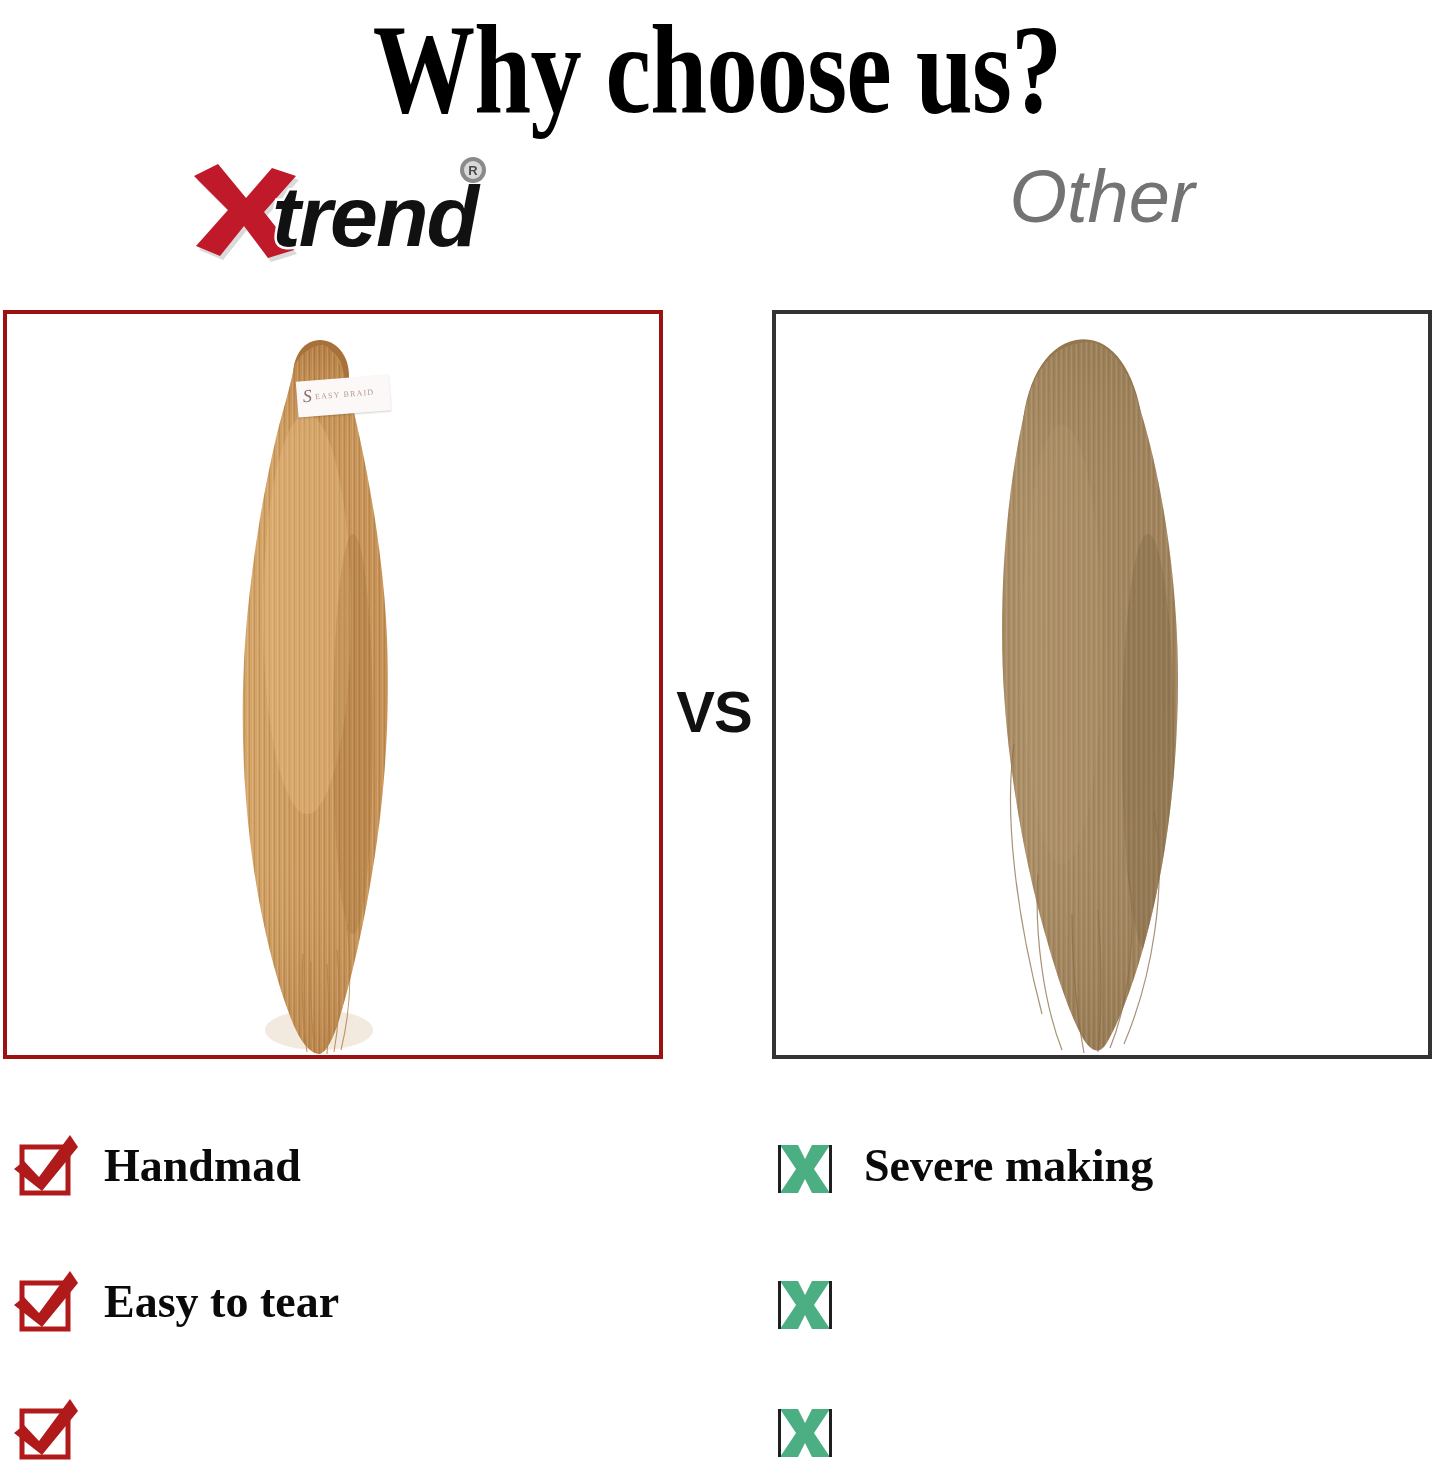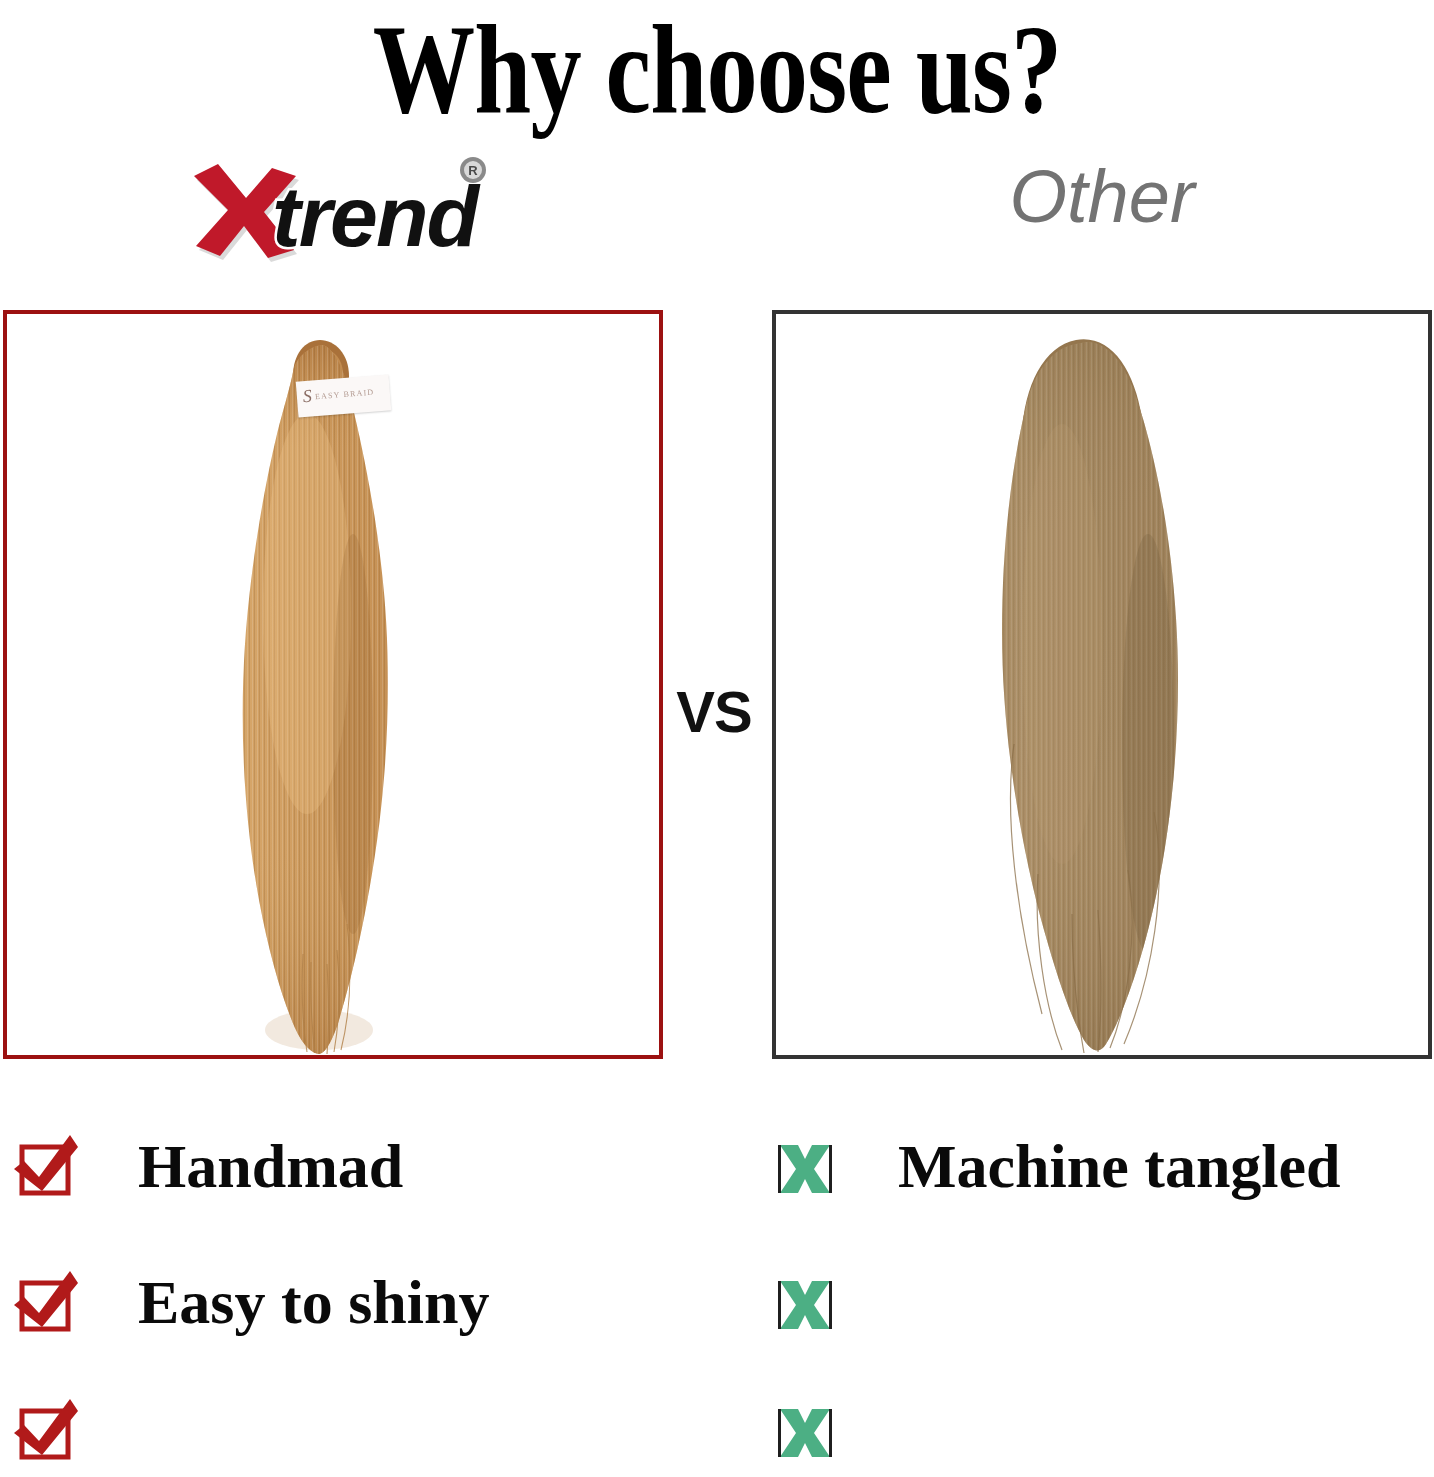--- a/index.html
+++ b/index.html
@@ -176,25 +176,24 @@
     width: 74px;
     height: 74px;
     position: relative;
     margin-right: 22px;
   }
   .icon-box svg { display: block; }
 
   .feature-text {
     font-family: "Liberation Serif", serif;
     font-weight: bold;
-    font-size: 62px;
+    font-size: 46px;
     line-height: 1;
     color: #0a0a0a;
     white-space: nowrap;
-    margin-left: 34px;
   }
 </style>
 </head>
 <body>
 
 <div id="page-title">Why choose us?</div>
 
 <div id="brand-row">
 
   <div id="brand-logo">
@@ -384,21 +383,21 @@
       <span class="feature-text">Handmad</span>
     </div>
 
     <div class="feature-row">
       <span class="icon-box">
         <svg viewBox="0 0 74 74" width="74" height="74">
           <rect x="14" y="18" width="46" height="46" fill="none" stroke="#b11a1a" stroke-width="5"></rect>
           <path d="M6 40 L16 32 L31 48 L62 6 L70 18 L34 62 Z" fill="#b11a1a"></path>
         </svg>
       </span>
-      <span class="feature-text">Easy to shiny</span>
+      <span class="feature-text">Easy to tear</span>
     </div>
 
     <div class="feature-row">
       <span class="icon-box">
         <svg viewBox="0 0 74 74" width="74" height="74">
           <rect x="14" y="18" width="46" height="46" fill="none" stroke="#b11a1a" stroke-width="5"></rect>
           <path d="M6 40 L16 32 L31 48 L62 6 L70 18 L34 62 Z" fill="#b11a1a"></path>
         </svg>
       </span>
     </div>
@@ -407,21 +406,21 @@
   <div class="feature-col" id="col-cons">
 
     <div class="feature-row">
       <span class="icon-box">
         <svg viewBox="0 0 74 74" width="74" height="74">
           <path d="M12 16 L30 16 L37 30 L44 16 L62 16 L46 40 L62 64 L44 64 L37 50 L30 64 L12 64 L28 40 Z" fill="#4caf84"></path>
           <rect x="10" y="16" width="3" height="48" fill="#1f1f1f"></rect>
           <rect x="61" y="16" width="3" height="48" fill="#1f1f1f"></rect>
         </svg>
       </span>
-      <span class="feature-text">Machine tangled</span>
+      <span class="feature-text">Severe making</span>
     </div>
 
     <div class="feature-row">
       <span class="icon-box">
         <svg viewBox="0 0 74 74" width="74" height="74">
           <path d="M12 16 L30 16 L37 30 L44 16 L62 16 L46 40 L62 64 L44 64 L37 50 L30 64 L12 64 L28 40 Z" fill="#4caf84"></path>
           <rect x="10" y="16" width="3" height="48" fill="#1f1f1f"></rect>
           <rect x="61" y="16" width="3" height="48" fill="#1f1f1f"></rect>
         </svg>
       </span>

